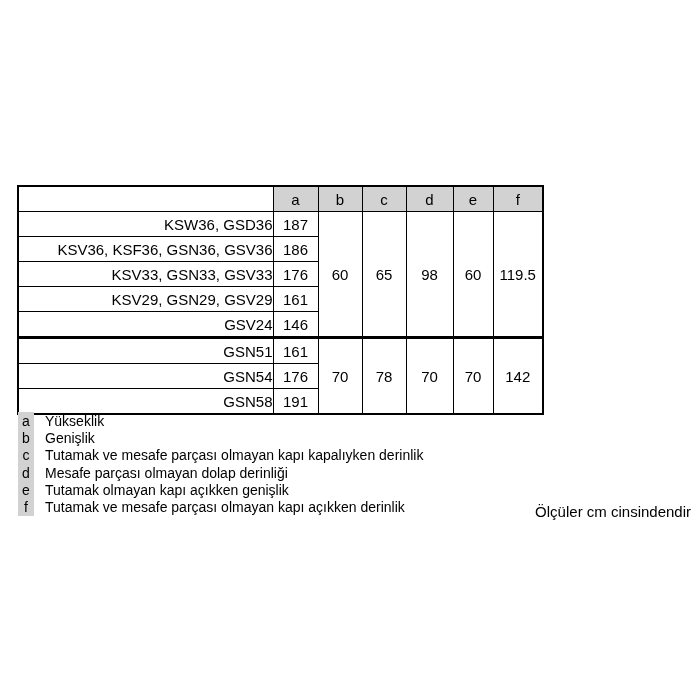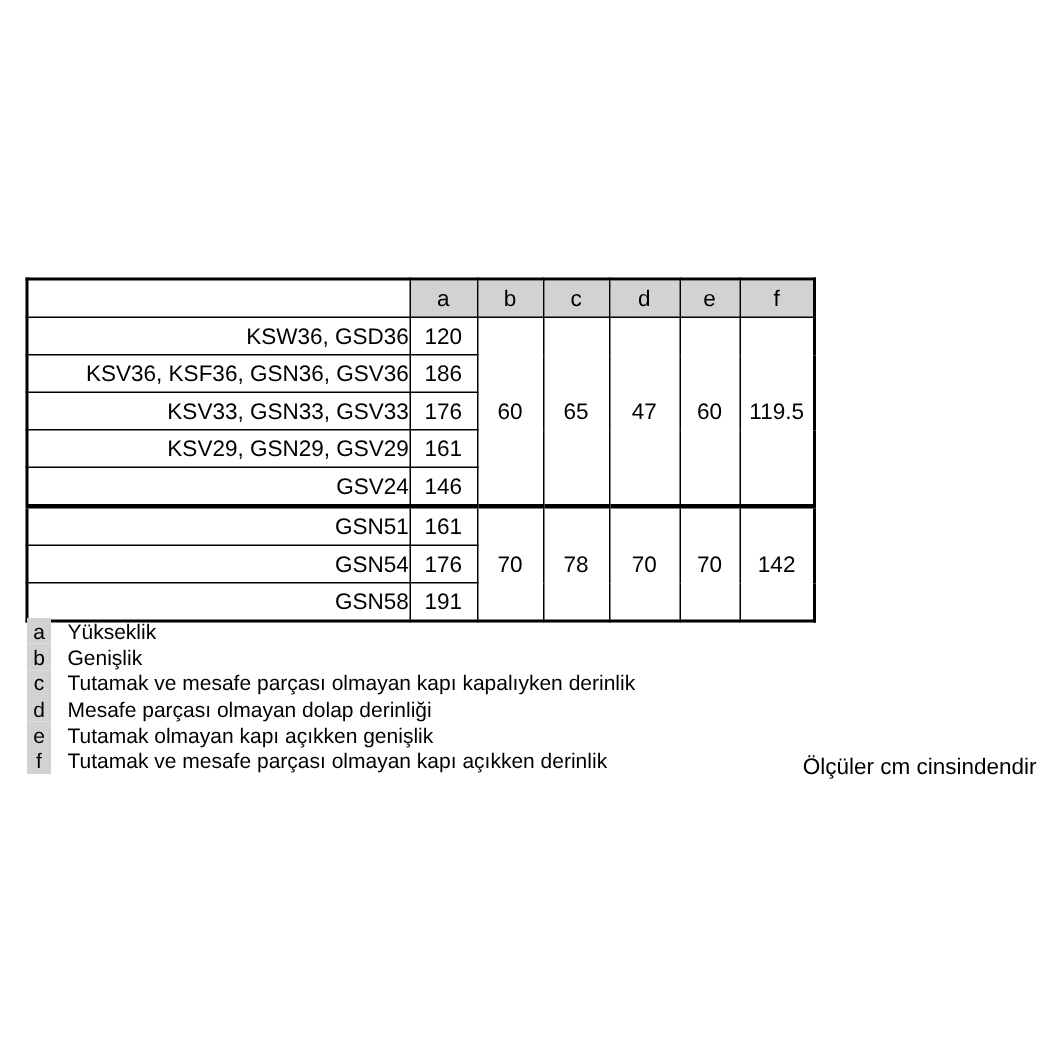--- a/index.html
+++ b/index.html
@@ -120,24 +120,24 @@
         <th>a</th>
         <th>b</th>
         <th>c</th>
         <th>d</th>
         <th>e</th>
         <th>f</th>
       </tr>
 
       <tr>
         <td class="model">KSW36, GSD36</td>
-        <td class="num">120</td>
+        <td class="num">187</td>
         <td class="num" rowspan="5">60</td>
         <td class="num" rowspan="5">65</td>
-        <td class="num" rowspan="5">47</td>
+        <td class="num" rowspan="5">98</td>
         <td class="num" rowspan="5">60</td>
         <td class="num" rowspan="5">119.5</td>
       </tr>
       <tr>
         <td class="model">KSV36, KSF36, GSN36, GSV36</td>
         <td class="num">186</td>
       </tr>
       <tr>
         <td class="model">KSV33, GSN33, GSV33</td>
         <td class="num">176</td>

